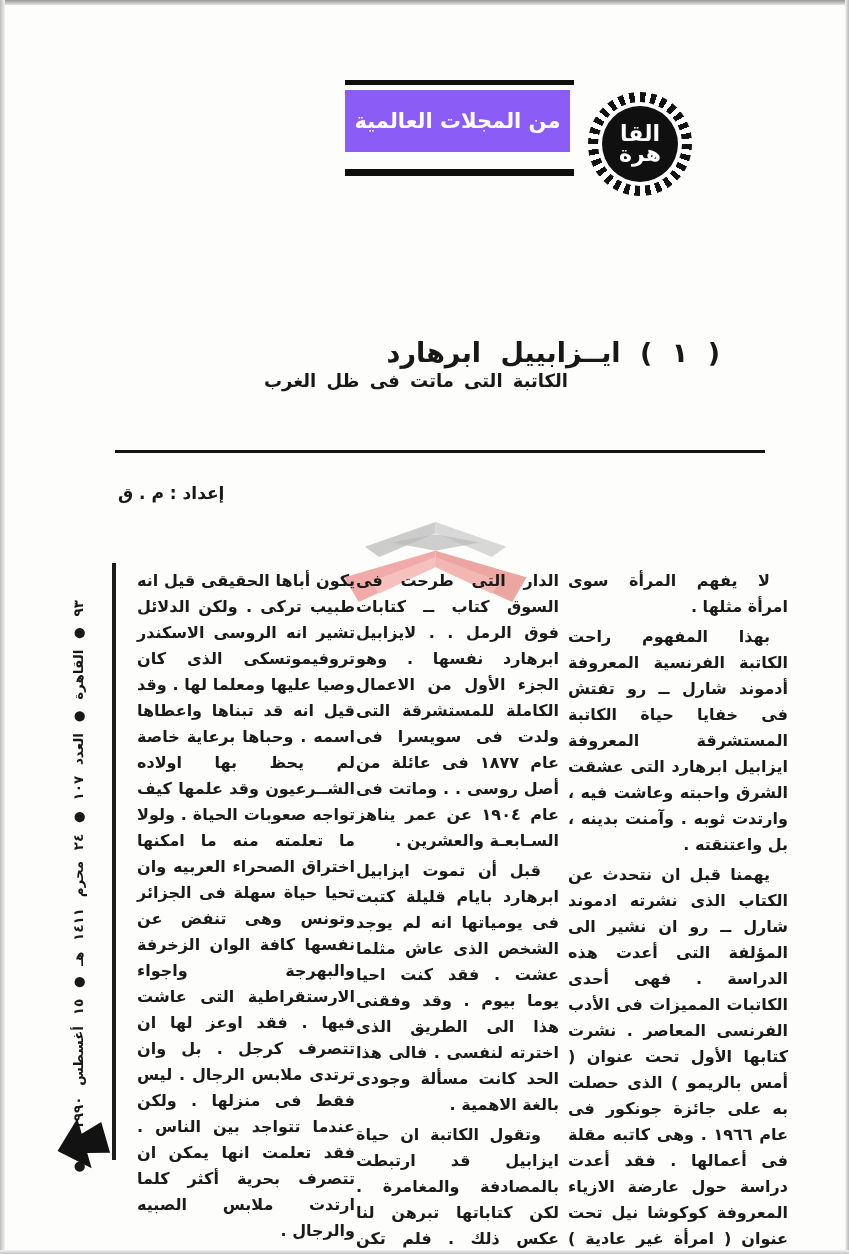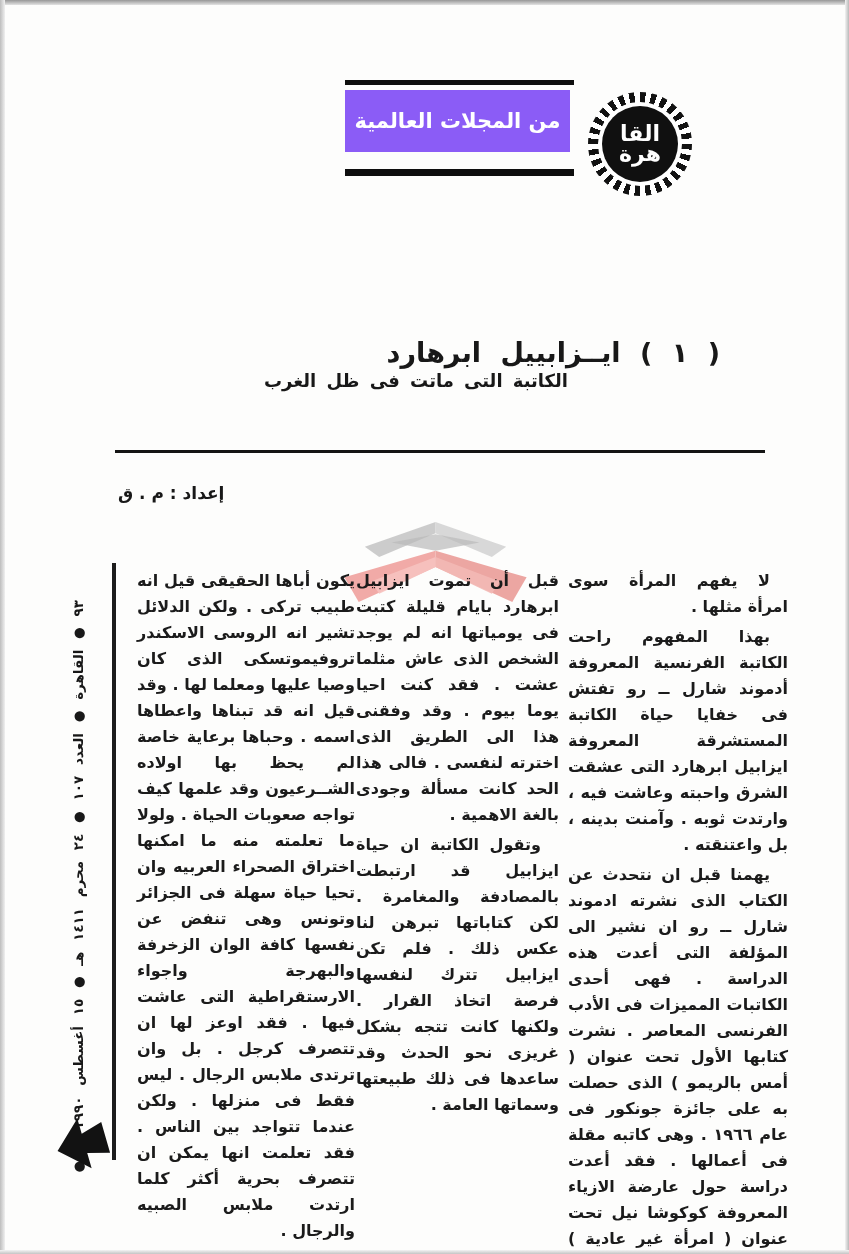--- a/index.html
+++ b/index.html
@@ -114,20 +114,21 @@
       <polygon points="105,36 168,60 160,72 105,46" fill="#f2b2ae" opacity="0.9"></polygon>
     </svg>
   </div>
 
   <div class="col col-right">
       <p class="para">لا يفهم المرأة سوى امرأة مثلها .</p>
       <p class="para">بهذا المفهوم راحت الكاتبة الفرنسية المعروفة أدموند شارل ــ رو تفتش فى خفايا حياة الكاتبة المستشرقة المعروفة ايزابيل ابرهارد التى عشقت الشرق واحبته وعاشت فيه ، وارتدت ثوبه . وآمنت بدينه ، بل واعتنقته .</p>
       <p class="para">يهمنا قبل ان نتحدث عن الكتاب الذى نشرته ادموند شارل ــ رو ان نشير الى المؤلفة التى أعدت هذه الدراسة . فهى أحدى الكاتبات المميزات فى الأدب الفرنسى المعاصر . نشرت كتابها الأول تحت عنوان ( أمس بالريمو ) الذى حصلت به على جائزة جونكور فى عام ١٩٦٦ . وهى كاتبه مقلة فى أعمالها . فقد أعدت دراسة حول عارضة الازياء المعروفة كوكوشا نيل تحت عنوان ( امرأة غير عادية ) ثم ظلت تبحث سنوات فى حياة المستشرقة ايزابيل ابرهارد ونشرت حولها كتابها ( رغبة الشرق ) الذى قدمته دار نشر جراسيه . . وهى نفس</p>
     </div>
   <div class="col col-middle cont">
+      <p class="para">الدار التى طرحت فى السوق كتاب ــ كتابات فوق الرمل . . لايزابيل ابرهارد نفسها . وهو الجزء الأول من الاعمال الكاملة للمستشرقة التى ولدت فى سويسرا فى عام ١٨٧٧ فى عائلة من أصل روسى . . وماتت فى عام ١٩٠٤ عن عمر يناهز السـابعـة والعشرين .</p>
       <p class="para">قبل أن تموت ايزابيل ابرهارد بايام قليلة كتبت فى يومياتها انه لم يوجد الشخص الذى عاش مثلما عشت . فقد كنت احيا يوما بيوم . وقد وفقنى هذا الى الطريق الذى اخترته لنفسى . فالى هذا الحد كانت مسألة وجودى بالغة الاهمية .</p>
       <p class="para">وتقول الكاتبة ان حياة ايزابيل قد ارتبطت بالمصادفة والمغامرة . لكن كتاباتها تبرهن لنا عكس ذلك . فلم تكن ايزابيل تترك لنفسها فرصة اتخاذ القرار . ولكنها كانت تتجه بشكل غريزى نحو الحدث وقد ساعدها فى ذلك طبيعتها وسماتها العامة .</p>
     </div>
   <div class="col col-left cont">
       <p class="para">يكون أباها الحقيقى قيل انه طبيب تركى . ولكن الدلائل تشير انه الروسى الاسكندر تروفيموتسكى الذى كان وصيا عليها ومعلما لها . وقد قيل انه قد تبناها واعطاها اسمه . وحباها برعاية خاصة لم يحظ بها اولاده الشــرعيون وقد علمها كيف تواجه صعوبات الحياة . ولولا ما تعلمته منه ما امكنها اختراق الصحراء العربيه وان تحيا حياة سهلة فى الجزائر وتونس وهى تنفض عن نفسها كافة الوان الزخرفة والبهرجة واجواء الارستقراطية التى عاشت فيها . فقد اوعز لها ان تتصرف كرجل . بل وان ترتدى ملابس الرجال . ليس فقط فى منزلها . ولكن عندما تتواجد بين الناس . فقد تعلمت انها يمكن ان تتصرف بحرية أكثر كلما ارتدت ملابس الصبيه والرجال .</p>
     </div>
 
   <div class="margin-line"></div>
   <div class="margin-text">٩٣ ● القاهرة ● العدد ١٠٧ ● ٢٤ محرم ١٤١١ هـ ● ١٥ أغسطس ١٩٩٠ م ●</div>
   <div class="margin-arrow">

